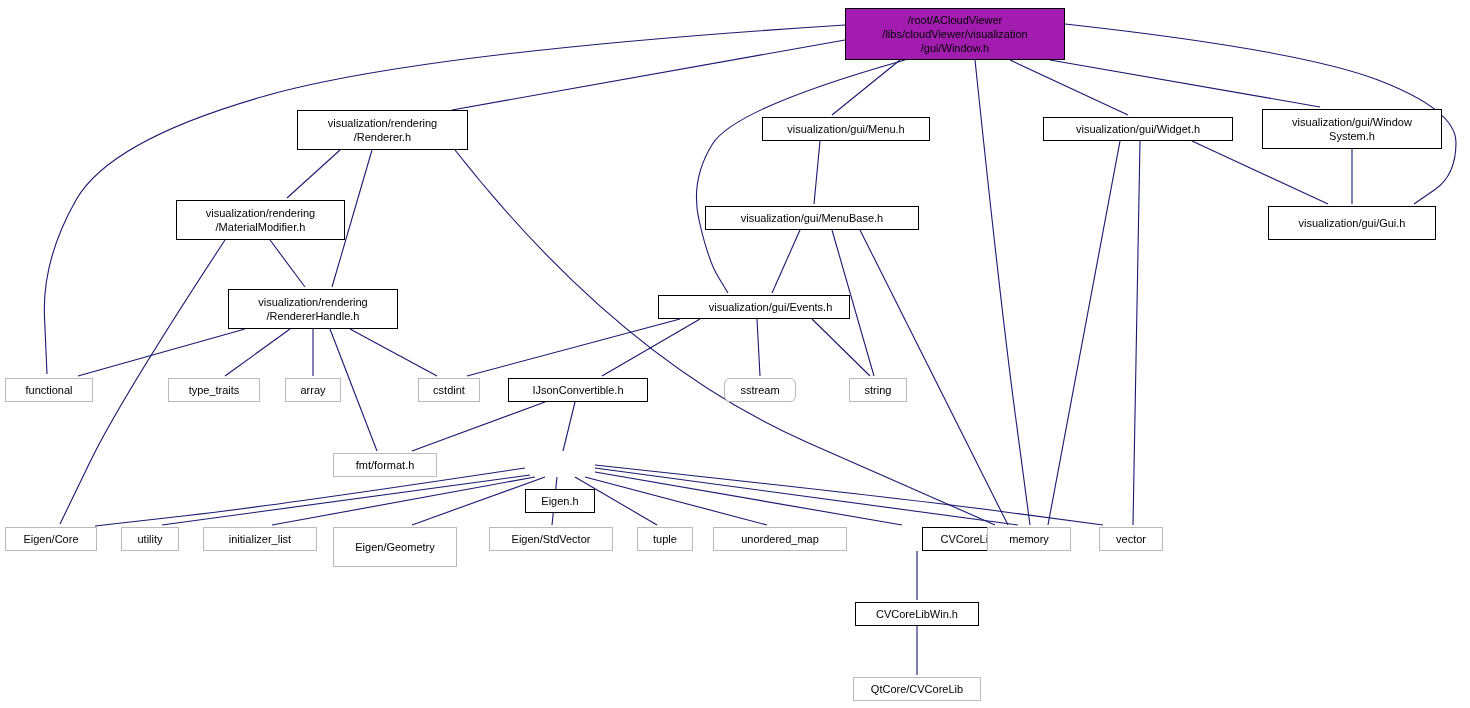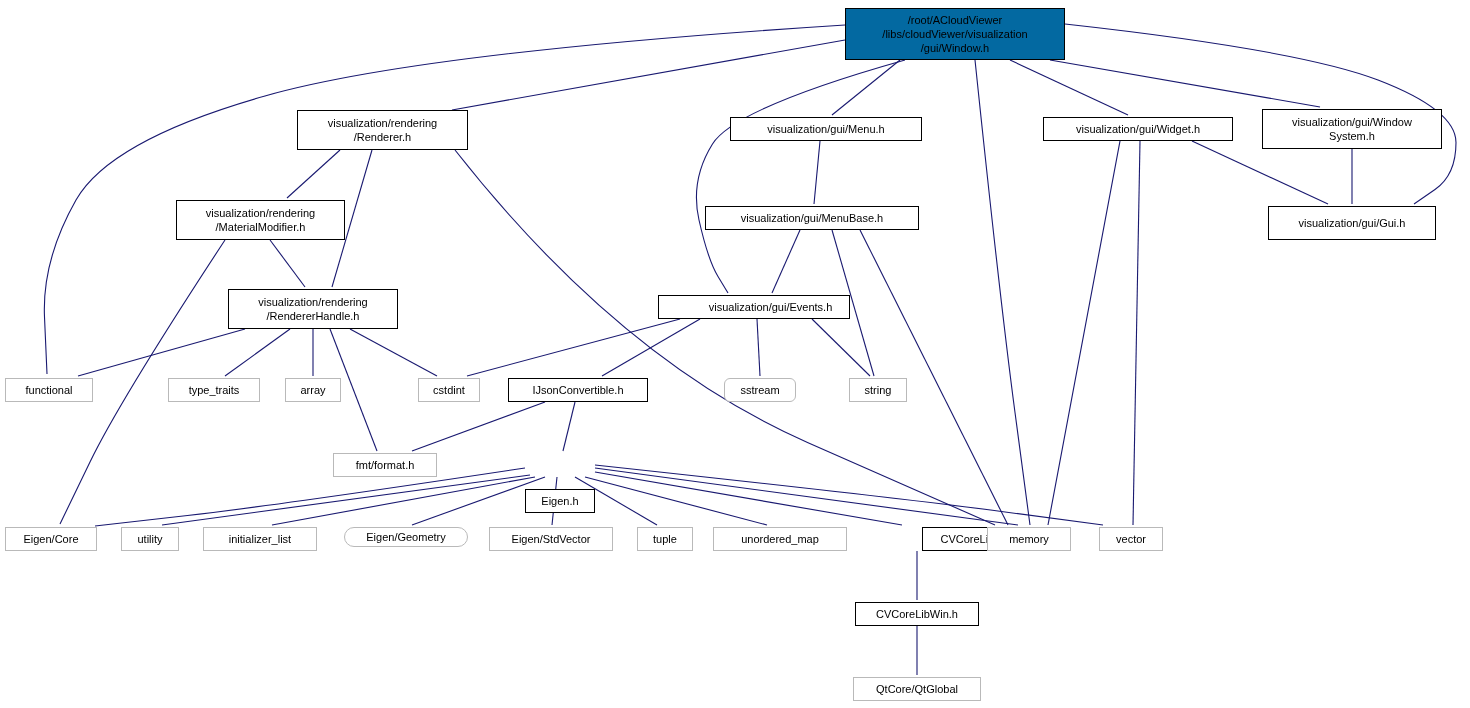--- a/index.html
+++ b/index.html
@@ -65,26 +65,26 @@
         <path d="M575,477 L657,525" stroke="#191970" marker-end="url(#arrow)"></path>
         <path d="M585,477 L767,525" stroke="#191970" marker-end="url(#arrow)"></path>
         <path d="M595,472 L902,525" stroke="#191970" marker-end="url(#arrow)"></path>
         <path d="M595,468 L1018,525" stroke="#191970" marker-end="url(#arrow)"></path>
         <path d="M595,465 Q900,498 1001.5,511.5 L1103,525" stroke="#191970" marker-end="url(#arrow)"></path>
         <path d="M917,551 L917,600" stroke="#191970" marker-end="url(#arrow)"></path>
         <path d="M917,626 L917,675" stroke="#191970" marker-end="url(#arrow)"></path>
       </g>
   </svg>
   <div id="node-layer">
-      <div class="node root" style="left: 845px; top: 8px; width: 220px; height: 52px; background: #0369a1;">/root/ACloudViewer
+      <div class="node root" style="left: 845px; top: 8px; width: 220px; height: 52px; background: #a21caf;">/root/ACloudViewer
 /libs/cloudViewer/visualization
 /gui/Window.h</div>
       <div class="node project" style="left: 297px; top: 110px; width: 171px; height: 40px;">visualization/rendering
 /Renderer.h</div>
-      <div class="node project" style="left: 730px; top: 117px; width: 192px; height: 24px;">visualization/gui/Menu.h</div>
+      <div class="node project" style="left: 762px; top: 117px; width: 168px; height: 24px;">visualization/gui/Menu.h</div>
       <div class="node project" style="left: 1043px; top: 117px; width: 190px; height: 24px;">visualization/gui/Widget.h</div>
       <div class="node project" style="left: 1262px; top: 109px; width: 180px; height: 40px;">visualization/gui/Window
 System.h</div>
       <div class="node project" style="left: 176px; top: 200px; width: 169px; height: 40px;">visualization/rendering
 /MaterialModifier.h</div>
       <div class="node project" style="left: 705px; top: 206px; width: 214px; height: 24px;">visualization/gui/MenuBase.h</div>
       <div class="node project" style="left: 1268px; top: 206px; width: 168px; height: 34px;">visualization/gui/Gui.h</div>
       <div class="node project" style="left: 228px; top: 289px; width: 170px; height: 40px;">visualization/rendering
 /RendererHandle.h</div>
       <div class="node project" style="left: 658px; top: 295px; width: 192px; height: 24px; padding-left: 36px;">visualization/gui/Events.h</div>
@@ -93,23 +93,23 @@
       <div class="node system" style="left: 285px; top: 378px; width: 56px; height: 24px;">array</div>
       <div class="node system" style="left: 418px; top: 378px; width: 62px; height: 24px;">cstdint</div>
       <div class="node project" style="left: 508px; top: 378px; width: 140px; height: 24px;">IJsonConvertible.h</div>
       <div class="node system" style="left: 724px; top: 378px; width: 72px; height: 24px; border-radius: 6px;">sstream</div>
       <div class="node system" style="left: 849px; top: 378px; width: 58px; height: 24px;">string</div>
       <div class="node system" style="left: 333px; top: 453px; width: 104px; height: 24px;">fmt/format.h</div>
       <div class="node project" style="left: 525px; top: 453px; width: 70px; height: 24px; margin-top: 36px;">Eigen.h</div>
       <div class="node system" style="left: 5px; top: 527px; width: 92px; height: 24px;">Eigen/Core</div>
       <div class="node system" style="left: 121px; top: 527px; width: 58px; height: 24px;">utility</div>
       <div class="node system" style="left: 203px; top: 527px; width: 114px; height: 24px;">initializer_list</div>
-      <div class="node system" style="left: 344px; top: 527px; width: 124px; height: 20px; border-radius: 11px;">Eigen/Geometry</div>
+      <div class="node system" style="left: 333px; top: 527px; width: 124px; height: 40px;">Eigen/Geometry</div>
       <div class="node system" style="left: 489px; top: 527px; width: 124px; height: 24px;">Eigen/StdVector</div>
       <div class="node system" style="left: 637px; top: 527px; width: 56px; height: 24px;">tuple</div>
       <div class="node system" style="left: 713px; top: 527px; width: 134px; height: 24px;">unordered_map</div>
       <div class="node project" style="left: 882px; top: 527px; width: 100px; height: 24px; margin-left: 40px;">CVCoreLib.h</div>
       <div class="node system" style="left: 987px; top: 527px; width: 84px; height: 24px;">memory</div>
       <div class="node system" style="left: 1099px; top: 527px; width: 64px; height: 24px;">vector</div>
       <div class="node project" style="left: 855px; top: 602px; width: 124px; height: 24px;">CVCoreLibWin.h</div>
-      <div class="node system" style="left: 853px; top: 677px; width: 128px; height: 24px;">QtCore/QtGlobal</div>
+      <div class="node system" style="left: 853px; top: 677px; width: 128px; height: 24px;">QtCore/CVCoreLib</div>
     </div>
 </div>
 
 </body></html>

